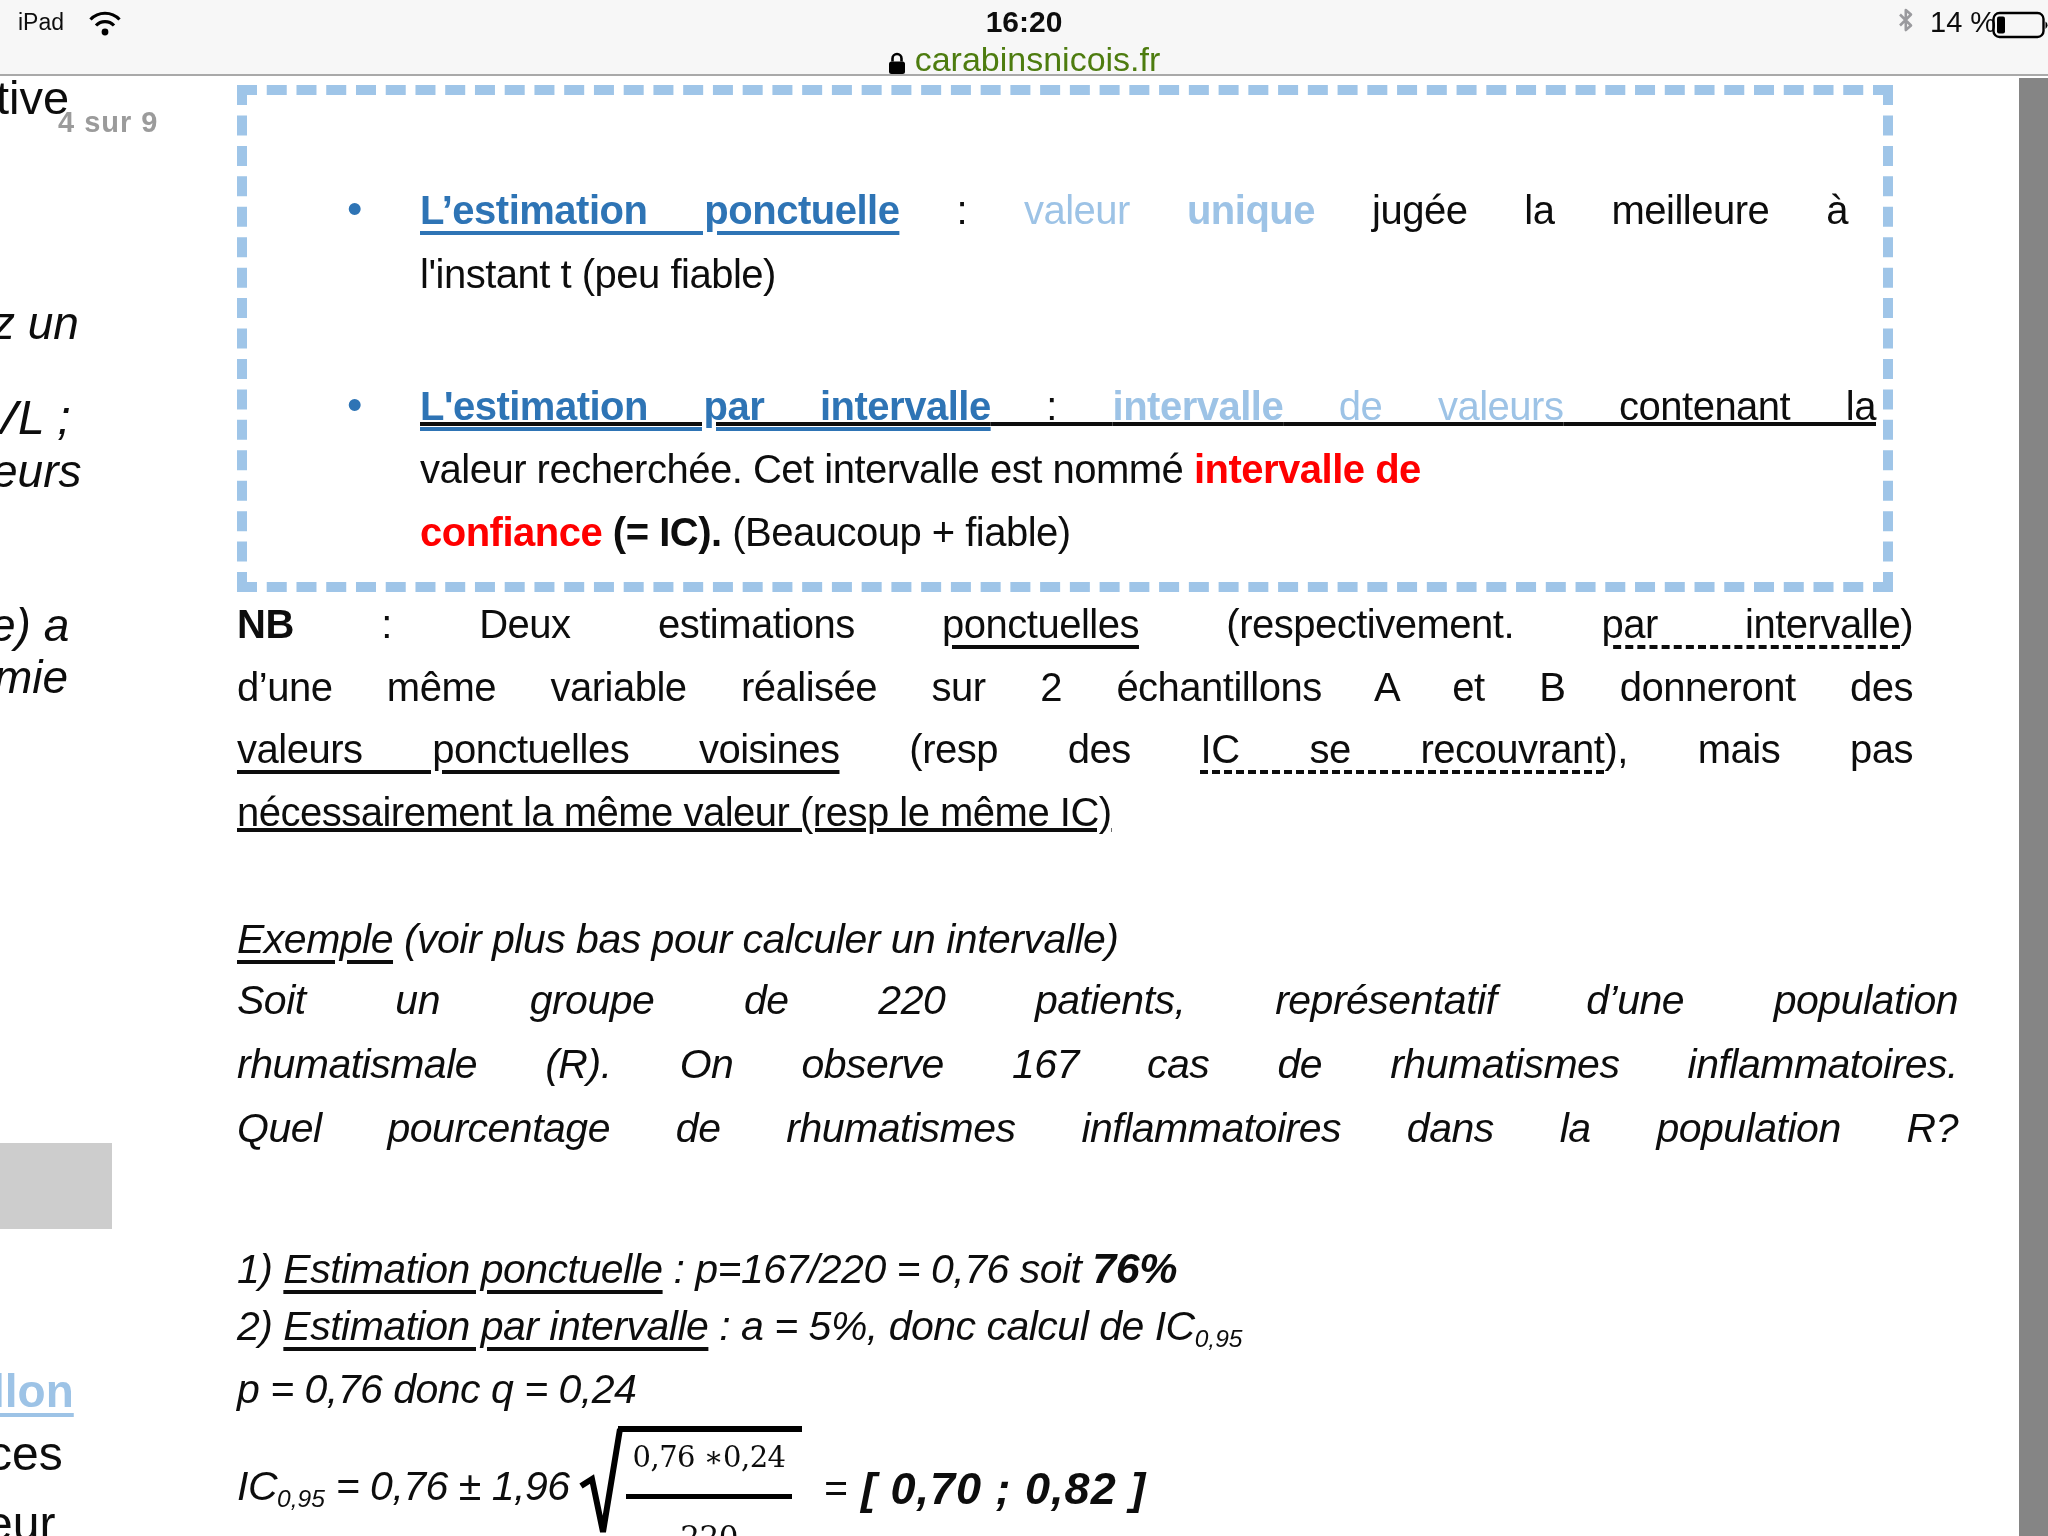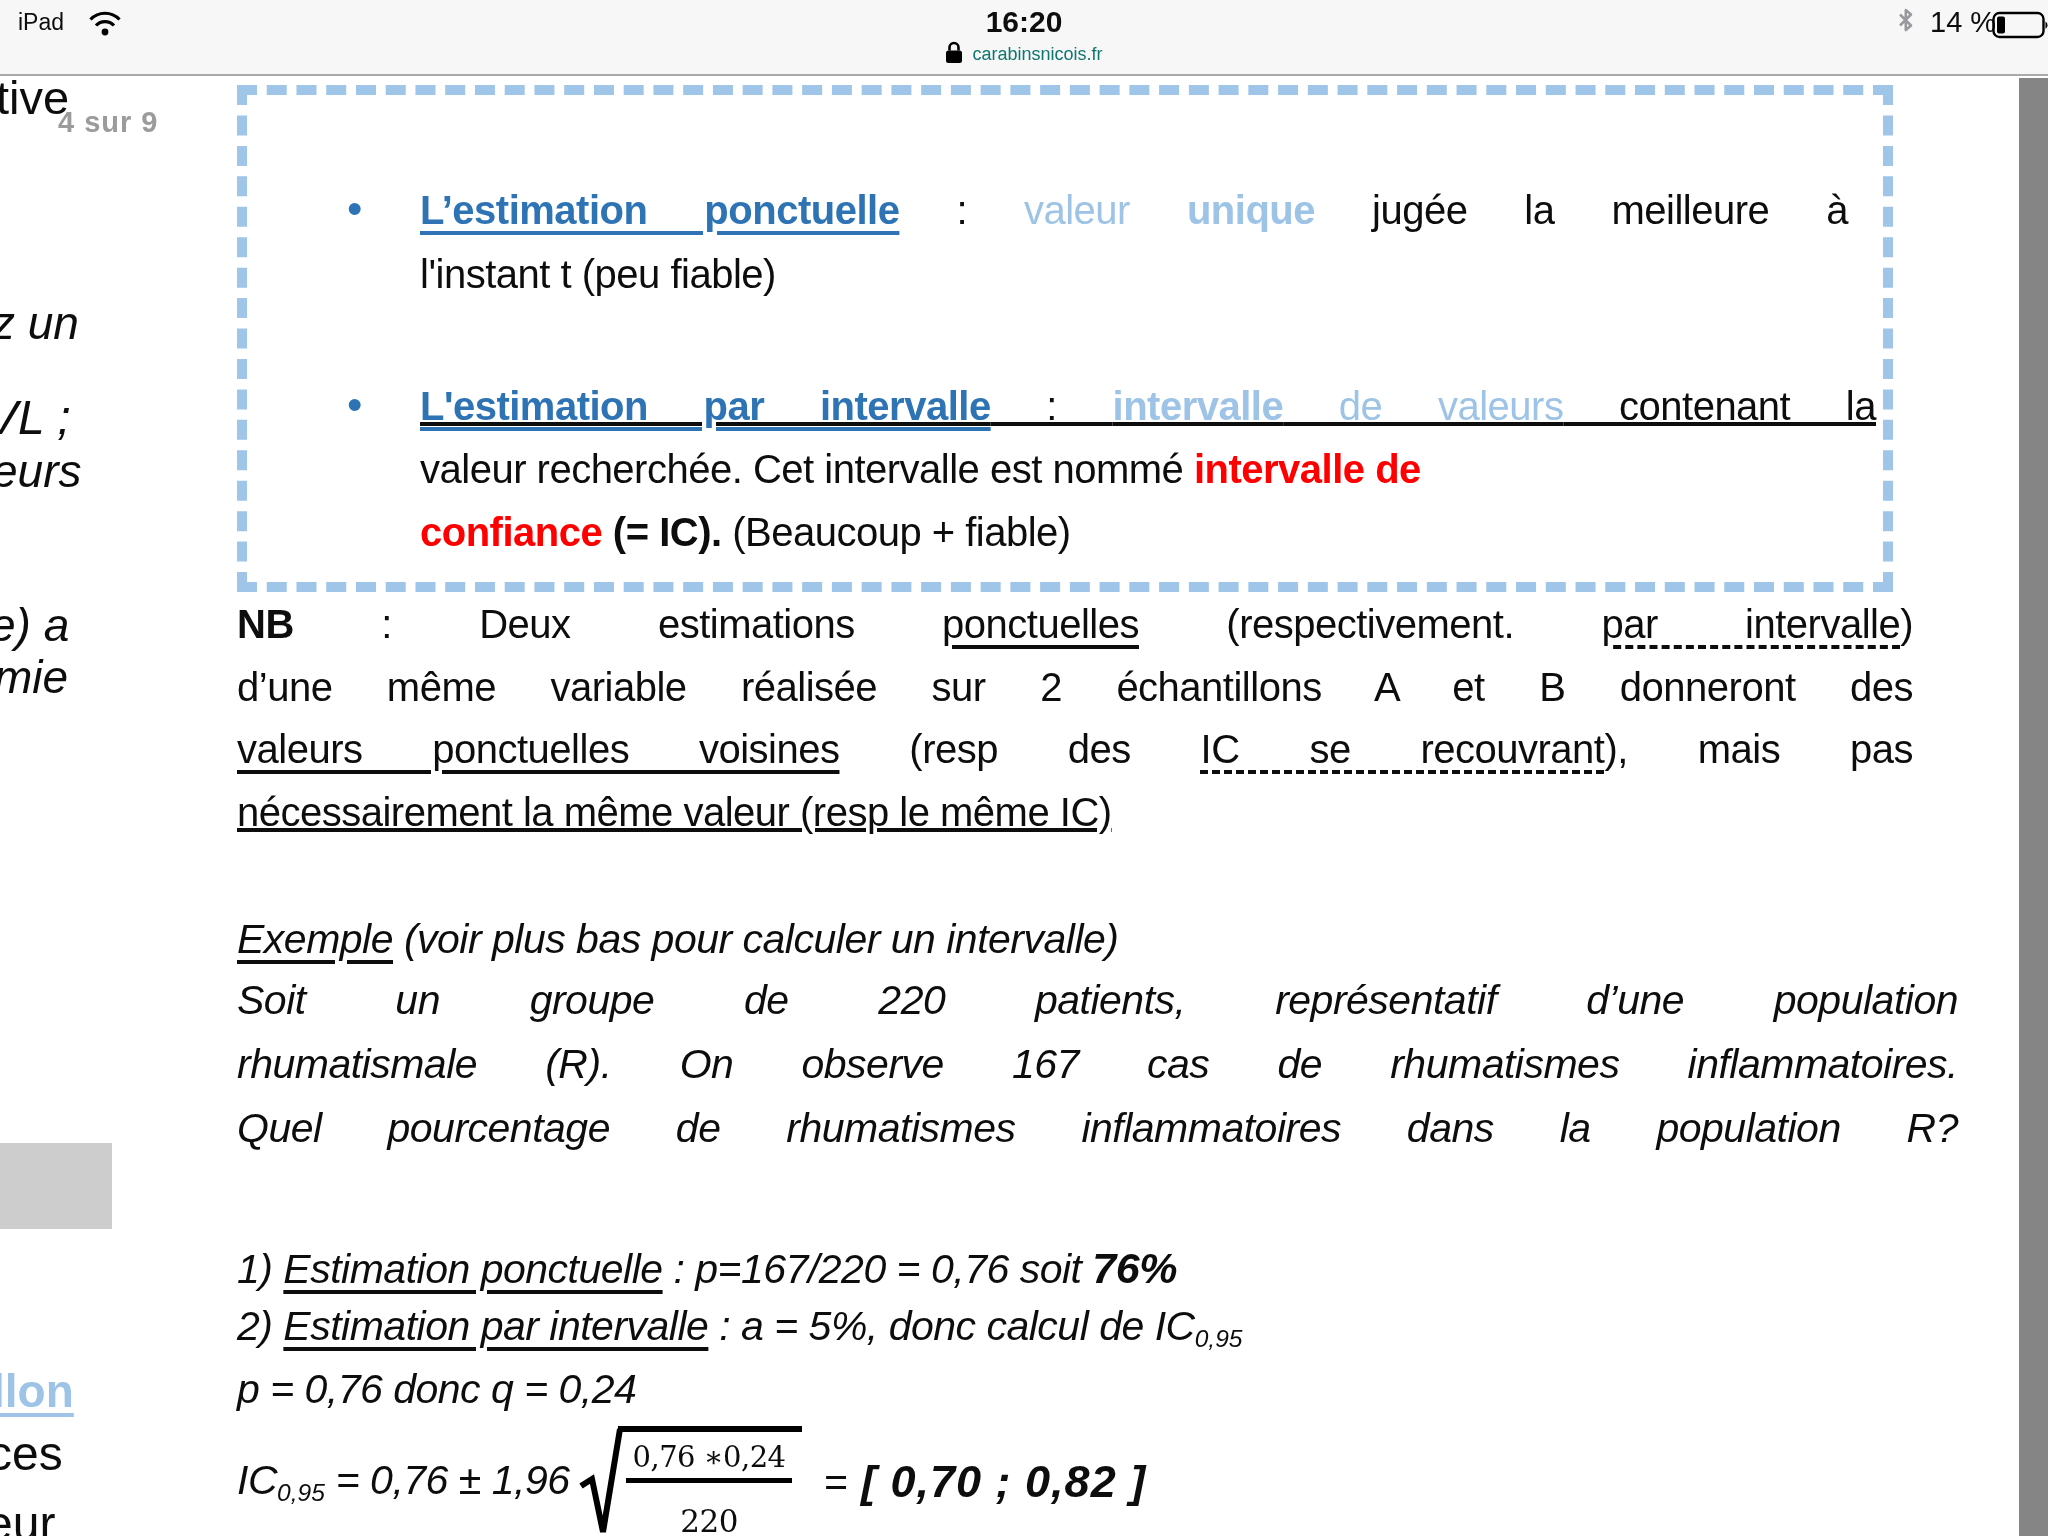--- a/index.html
+++ b/index.html
@@ -10,21 +10,21 @@
   }
 
   
   .chrome { position:absolute; left:0; top:0; width:2048px; height:76px;
             background:#f7f7f7; border-bottom:2px solid #a9a9a9; z-index:5; }
   .device { position:absolute; left:18px; top:9px; font-size:23px; }
   .wifi   { position:absolute; left:88px; top:10px; }
   .clock  { position:absolute; left:0; right:0; top:5px; text-align:center;
             font-size:30px; font-weight:700; }
   .urlrow { position:absolute; left:0; right:0; top:40px; text-align:center;
-            font-size:18px; color:#0f766e; }
+            font-size:34px; color:#4d7c0f; }
   .urlrow svg { vertical-align:-4px; margin-right:9px; }
   .bt     { position:absolute; left:1896px; top:7px; }
   .pct    { position:absolute; left:1930px; top:6px; font-size:29px; }
   .batt   { position:absolute; left:1992px; top:11px; }
 
   
   .gutter { position:absolute; left:2019px; top:78px; width:29px; height:1458px;
             background:#858585; }
 
   
@@ -55,21 +55,21 @@
               text-decoration:underline; text-decoration-thickness:4px; text-underline-offset:6px; }
 
   
   .formula { position:absolute; left:237px; top:1422px; display:flex; align-items:center;
              font-size:41px; font-style:italic; letter-spacing:-0.5px; }
   .formula sub, .ln sub { font-size:0.6em; vertical-align:-0.3em; letter-spacing:0; }
   .sqrt { display:inline-flex; align-items:flex-start; margin-left:10px; }
   .radicand { border-top:6px solid #000; margin-left:-7px; margin-top:4px; padding:8px 10px 0 8px; }
   .frac { display:flex; flex-direction:column; align-items:center;
           font-family:"DejaVu Serif", serif; font-style:normal; }
-  .num { font-size:29px; border-bottom:5px solid #000; padding:0 6px 4px; }
+  .num { font-size:29px; border-bottom:5px solid #000; padding:0 6px 20px; }
   .den { font-size:31px; padding-top:20px; }
   .result { font-size:45px; font-weight:700; margin-left:14px; letter-spacing:1px; }
   .feq { margin-left:22px; }
 </style>
 </head>
 <body>
 
 <div class="screen">
 
   <div class="chrome">

